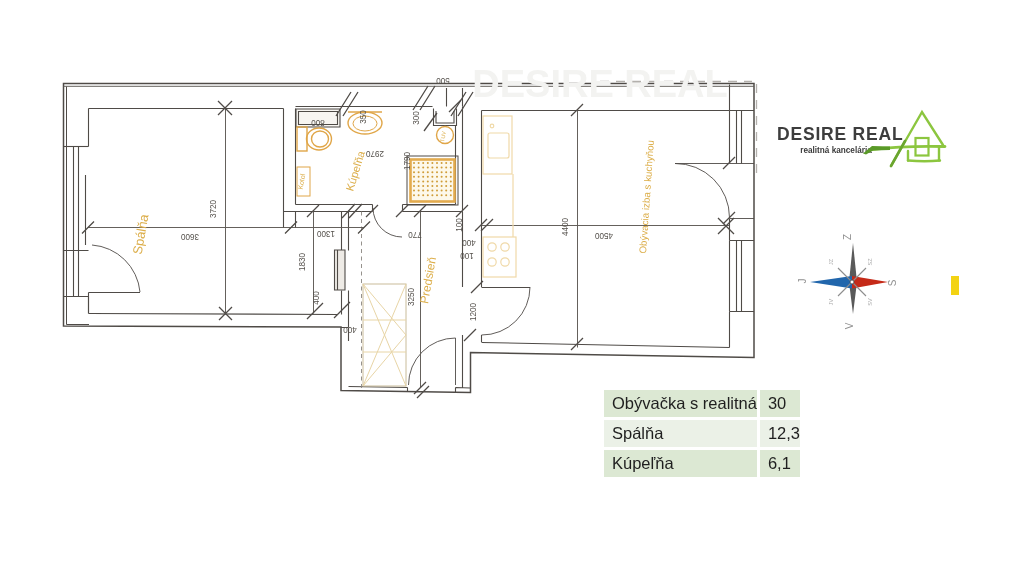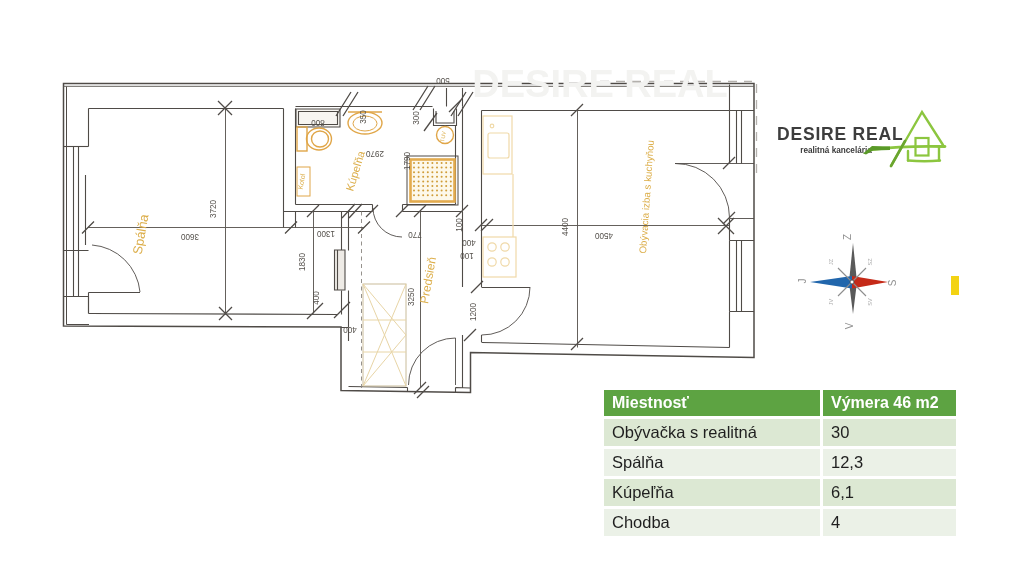--- a/index.html
+++ b/index.html
@@ -306,34 +306,26 @@
       <text x="833" y="302" transform="rotate(-90 833 302)" text-anchor="middle">JV</text>
       <text x="872" y="302" transform="rotate(-90 872 302)" text-anchor="middle">SV</text>
     </g>
   </g>
 
   <rect x="951" y="276" width="8" height="19" fill="#f3d313"></rect>
 </svg>
 
 <table id="tbl">
   <tbody>
-      <tr class="hd">
-        <td class="c1">Miestnosť</td>
-        <td class="c2">Výmera 46 m2</td>
-      </tr>
   <tr class="r a">
         <td>Obývačka s realitná</td>
         <td>30</td>
       </tr>
   <tr class="r b">
         <td>Spálňa</td>
         <td>12,3</td>
       </tr>
   <tr class="r a">
         <td>Kúpeľňa</td>
         <td>6,1</td>
       </tr>
-  <tr class="r b">
-        <td>Chodba</td>
-        <td>4</td>
-      </tr>
 </tbody>
   </table>
 
 </body></html>

